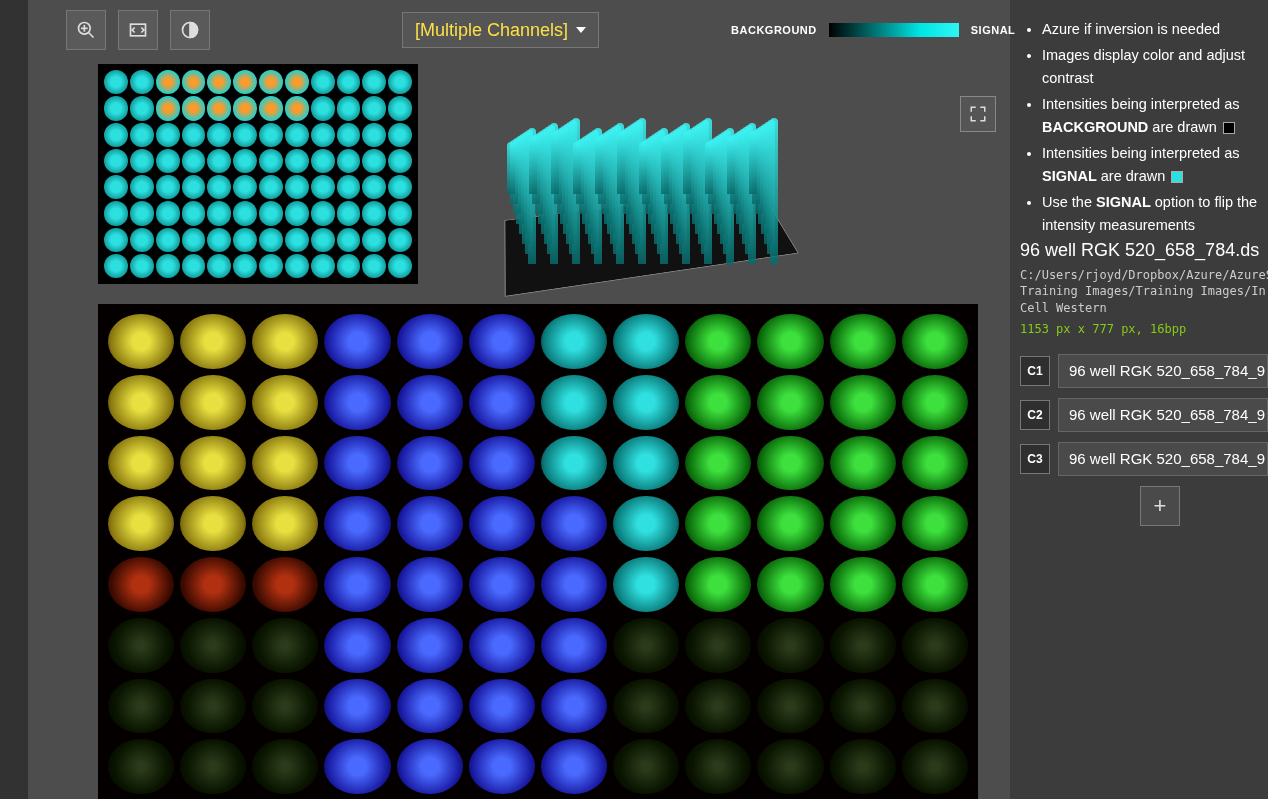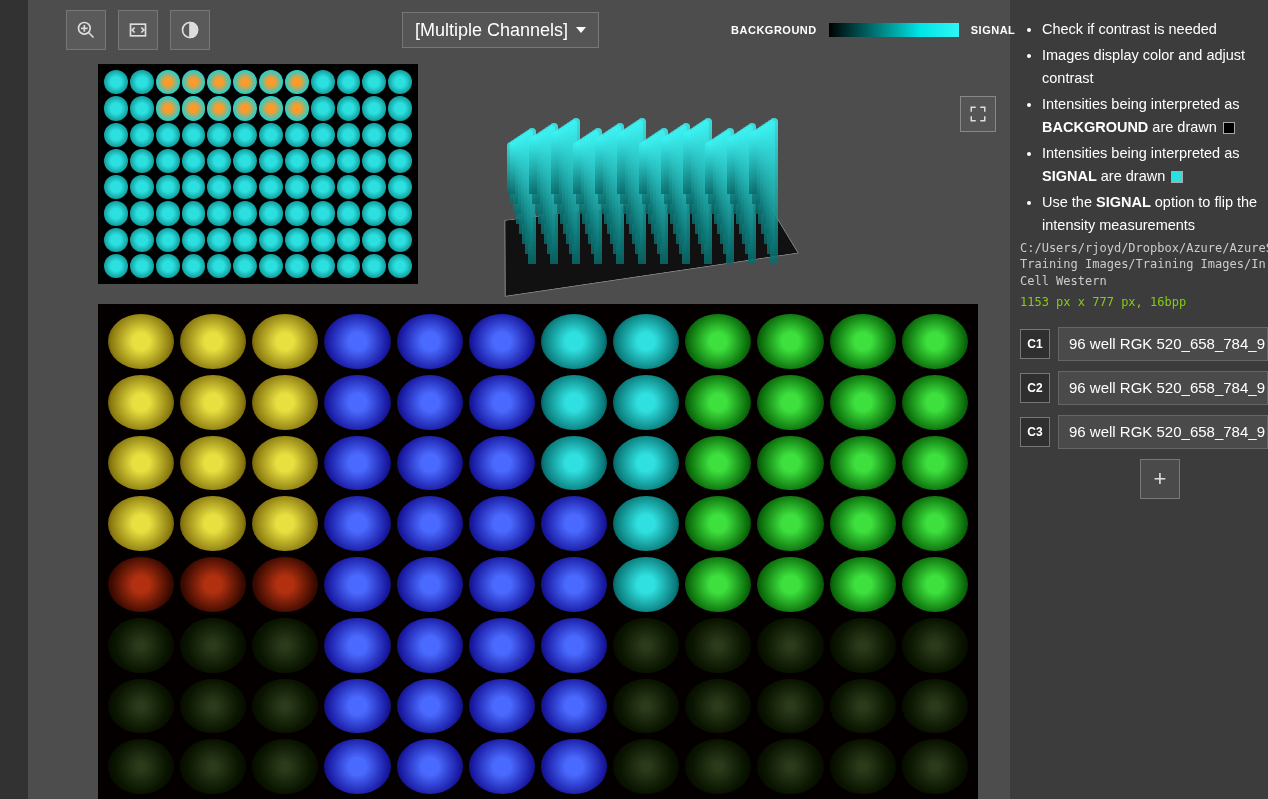--- a/index.html
+++ b/index.html
@@ -33,21 +33,21 @@
     cursor:pointer;
   }
   .tool-btn svg { width:20px; height:20px; stroke:#ddd; fill:none; stroke-width:2; }
   .channel-drop {
     margin-left: 180px;
     height: 36px;
     padding: 0 12px;
     border: 1px solid #777;
     background:#555;
     display:flex; align-items:center; gap:8px;
-    font-size:18px; color:#ffffff;
+    font-size:18px; color:#fde047;
     cursor:pointer;
   }
   .caret-down { width:0;height:0;border-left:5px solid transparent;border-right:5px solid transparent;border-top:6px solid #fff; }
   .legend {
     margin-left:120px;
     display:flex; align-items:center; gap:12px;
     font-size:11px; font-weight:bold; letter-spacing:0.5px;
   }
   .grad-bar { width:130px; height:14px; background:linear-gradient(to right,#000,#00e5e5 70%,#30f5f5); }
 
@@ -476,34 +476,35 @@
       <div class="bwell bw-dim"></div>
       <div class="bwell bw-dim"></div>
       <div class="bwell bw-dim"></div>
       <div class="bwell bw-dim"></div>
       <div class="bwell bw-dim"></div>
     </div>
 </div>
 
 <div class="sidebar">
   <ul>
-    <li>Check if contrast is needed</li>
+    <li>Azure if inversion is needed</li>
     <li>Images display color and adjust contrast</li>
     <li>
       <span>Intensities being interpreted as </span><span class="kw">BACKGROUND</span><span> are drawn </span><span class="sw black"></span>
     </li>
     <li>
       <span>Intensities being interpreted as </span><span class="kw">SIGNAL</span><span> are drawn </span><span class="sw sig"></span>
     </li>
     <li>
       <span>Use the </span><span class="kw">SIGNAL</span><span> option to flip the intensity measurements</span>
     </li>
   </ul>
 
 
+  <div class="fname">96 well RGK 520_658_784.ds</div>
   <div class="fpath">C:/Users/rjoyd/Dropbox/Azure/AzureSpot Training Images/Training Images/In Cell Western</div>
   <div class="fdim">1153 px x 777 px, 16bpp</div>
 
   <div id="chanlist">
       <div class="chan-row">
         <div class="chan-tag">C1</div>
         <div class="chan-name">96 well RGK 520_658_784_9</div>
       </div>
       <div class="chan-row">
         <div class="chan-tag">C2</div>

